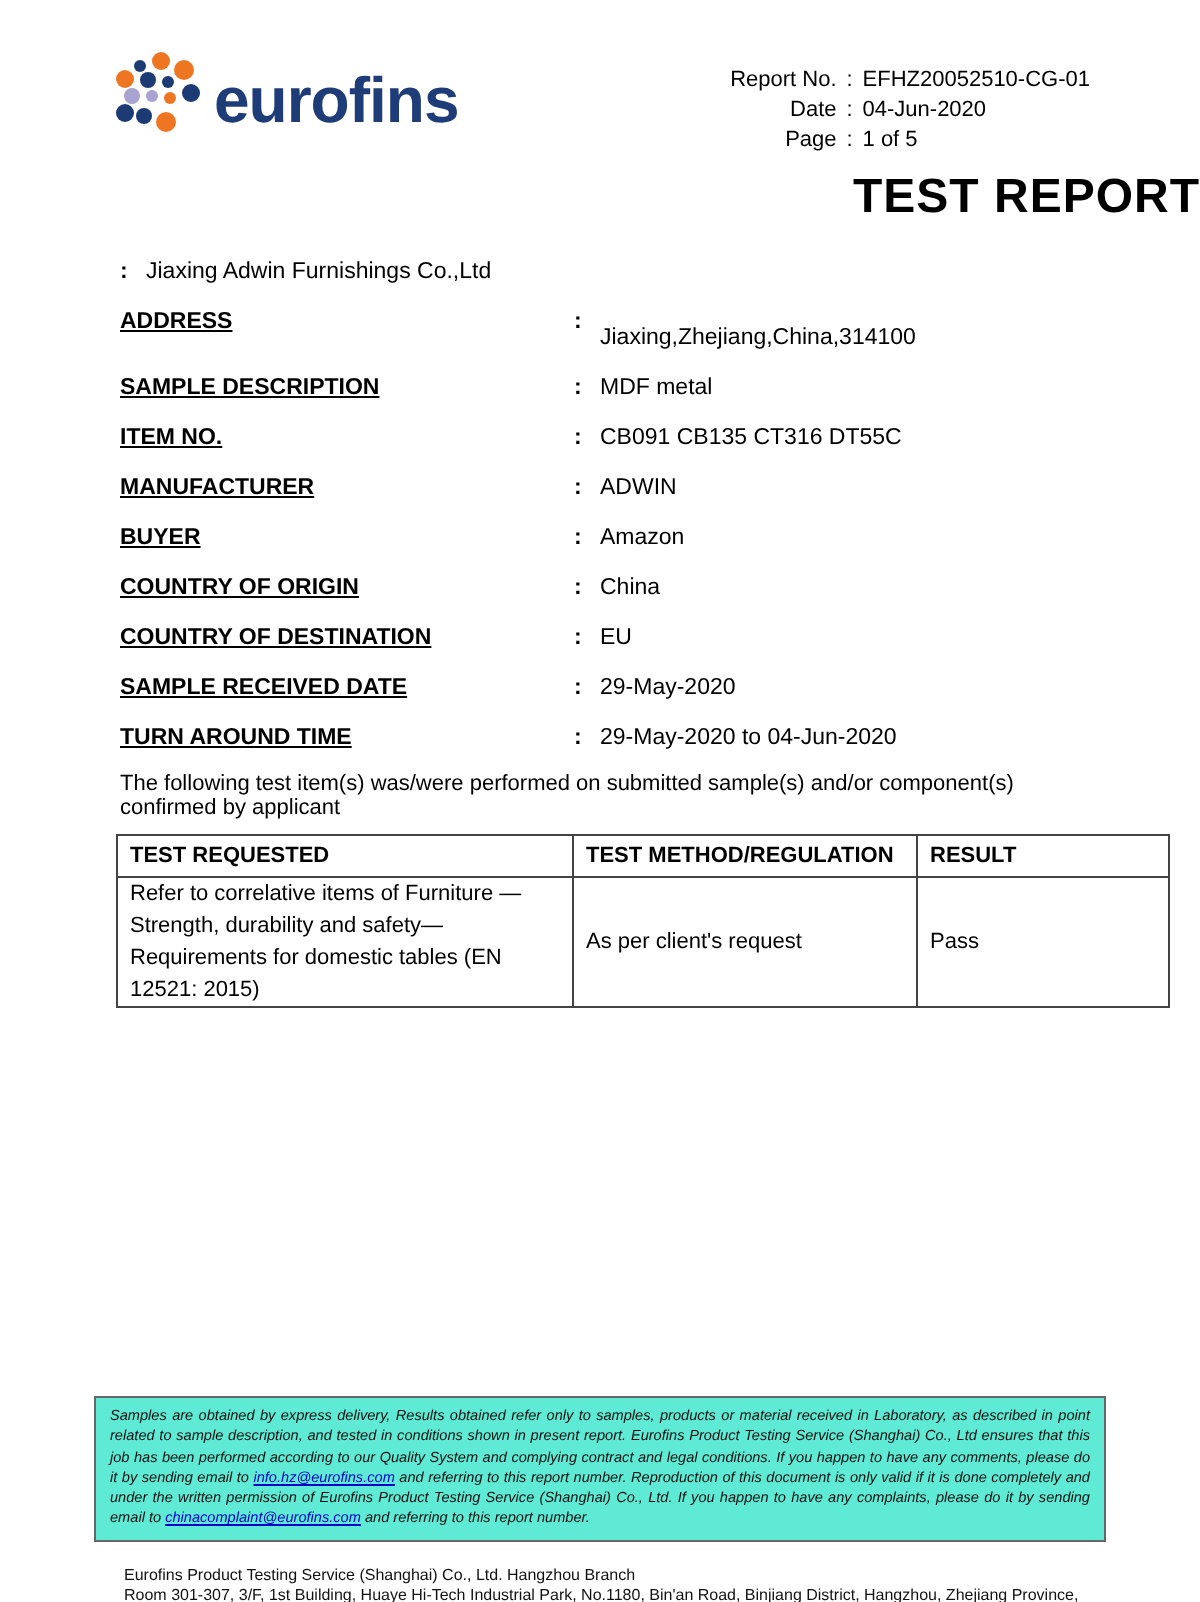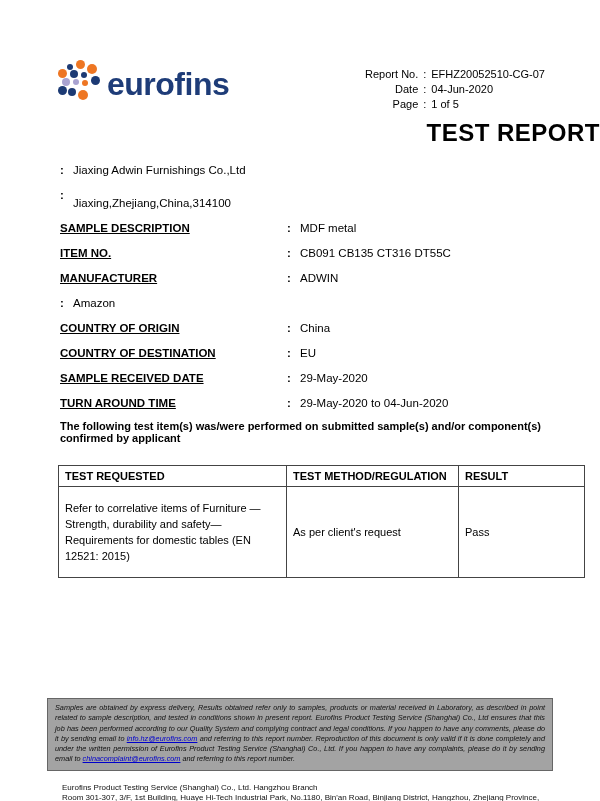--- a/index.html
+++ b/index.html
@@ -13,21 +13,20 @@
     color: #000;
     overflow: hidden;
   }
 
   
   .header {
     display: flex;
     justify-content: space-between;
     align-items: flex-start;
     padding: 26px 55px 0 58px;
-    margin-top: 34px;
   }
   .logo { display: flex; align-items: center; gap: 7px; }
   .logo-dots { position: relative; width: 42px; height: 48px; }
   .dot { position: absolute; border-radius: 50%; }
   .dot.o { background: #ee7623; }
   .dot.n { background: #1c3a74; }
   .dot.l { background: #a9a3d1; }
   .d1  { left:18px; top:0;    width:9px;  height:9px;  }
   .d2  { left:9px;  top:4px;  width:6px;  height:6px;  }
   .d3  { left:29px; top:4px;  width:10px; height:10px; }
@@ -75,46 +74,46 @@
     width: 227px;
     flex-shrink: 0;
     font-weight: 700;
     text-decoration: underline;
   }
   .field-colon { width: 13px; flex-shrink: 0; font-weight: 700; }
   .field-value { flex: 1; }
   .value-line2 { margin-top: 8px; }
 
   
-  .statement { font-size: 11px; margin: 2px 55px 21px 60px; font-weight: bold; }
+  .statement { font-size: 11px; margin: 2px 55px 7px 60px; }
   .report-table {
     border-collapse: collapse;
     margin-left: 58px;
     width: 487px;
     font-size: 11px;
     table-layout: fixed;
   }
   .report-table th, .report-table td {
     border: 1px solid #444;
-    padding: 13px 6px;
+    padding: 0 6px;
     text-align: left;
     vertical-align: middle;
   }
   .report-table th { font-weight: 700; padding: 4px 6px; }
   .col-requested { width: 215px; }
   .col-method { width: 159px; }
   .col-result { width: 113px; }
   .cell-justify { text-align: justify; line-height: 16px; }
 
   
   .bottom { position: absolute; left: 0; right: 0; top: 698px; }
   .disclaimer {
     margin: 0 47px;
     border: 1px solid #666;
-    background: #a3a3a3;
+    background: #5eead4;
     padding: 4px 7px 5px 7px;
     font-size: 7.3px;
     font-style: italic;
     line-height: 10.3px;
     text-align: justify;
     color: #101010;
   }
   .disclaimer a { color: #0000cc; text-decoration: underline; cursor: pointer; }
   .footer-lines {
     margin: 12px 55px 0 62px;
@@ -144,21 +143,21 @@
           <span class="dot n d11"></span>
           <span class="dot n d12"></span>
         <span class="dot o d13"></span>
       </div>
       <div class="logo-text">eurofins</div>
     </div>
     <div class="report-info">
       <div class="ri-row">
         <span class="ri-label">Report No.</span>
         <span class="ri-colon">:</span>
-        <span class="ri-value">EFHZ20052510-CG-07</span>
+        <span class="ri-value">EFHZ20052510-CG-01</span>
       </div>
       <div class="ri-row">
         <span class="ri-label">Date</span>
         <span class="ri-colon">:</span>
         <span class="ri-value">04-Jun-2020</span>
       </div>
       <div class="ri-row">
         <span class="ri-label">Page</span>
         <span class="ri-colon">:</span>
         <span class="ri-value">1 of 5</span>
@@ -167,20 +166,21 @@
   </div>
 
   <div class="title">TEST REPORT</div>
 
   <div class="fields">
     <div class="field-row">
       <span class="field-colon">:</span>
       <span class="field-value">Jiaxing Adwin Furnishings Co.,Ltd</span>
     </div>
     <div class="field-row">
+      <span class="field-label">ADDRESS</span>
       <span class="field-colon">:</span>
       <span class="field-value">
         <div class="value-line2">Jiaxing,Zhejiang,China,314100</div>
       </span>
     </div>
     <div class="field-row">
       <span class="field-label">SAMPLE DESCRIPTION</span>
       <span class="field-colon">:</span>
       <span class="field-value">MDF metal</span>
     </div>
@@ -188,20 +188,21 @@
       <span class="field-label">ITEM NO.</span>
       <span class="field-colon">:</span>
       <span class="field-value">CB091 CB135 CT316 DT55C</span>
     </div>
     <div class="field-row">
       <span class="field-label">MANUFACTURER</span>
       <span class="field-colon">:</span>
       <span class="field-value">ADWIN</span>
     </div>
     <div class="field-row">
+      <span class="field-label">BUYER</span>
       <span class="field-colon">:</span>
       <span class="field-value">Amazon</span>
     </div>
     <div class="field-row">
       <span class="field-label">COUNTRY OF ORIGIN</span>
       <span class="field-colon">:</span>
       <span class="field-value">China</span>
     </div>
     <div class="field-row">
       <span class="field-label">COUNTRY OF DESTINATION</span>

